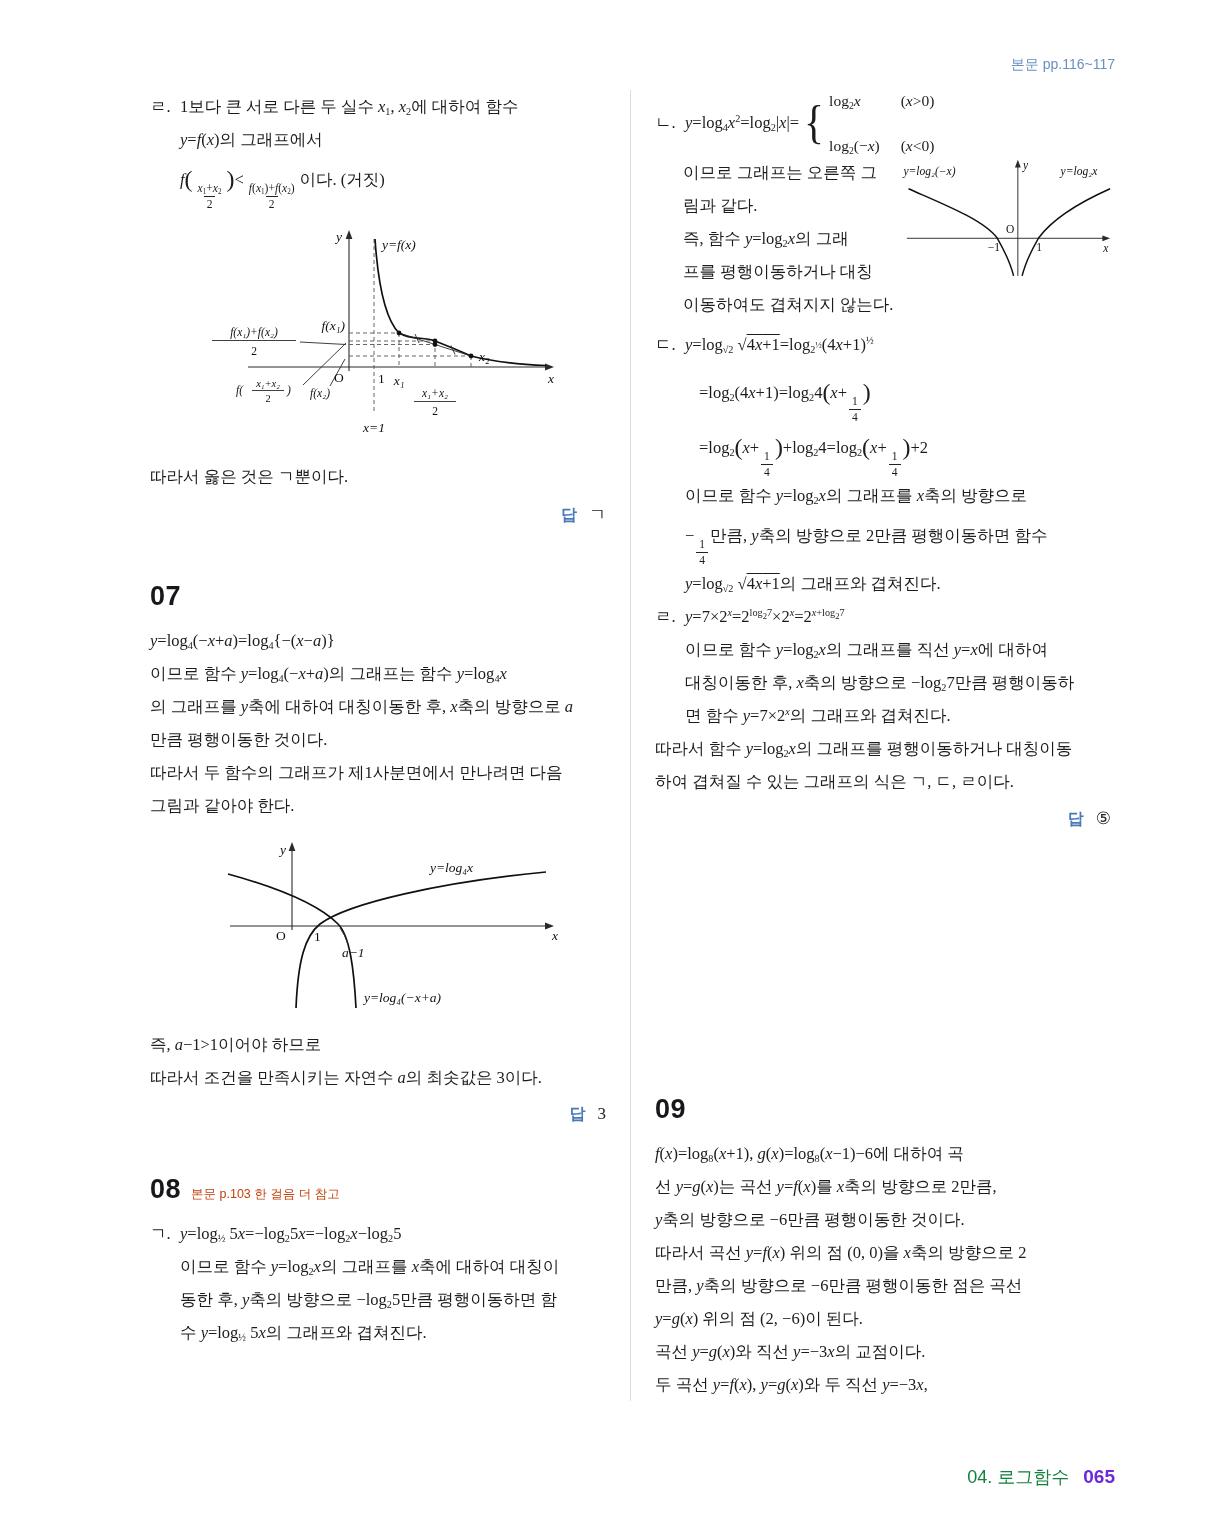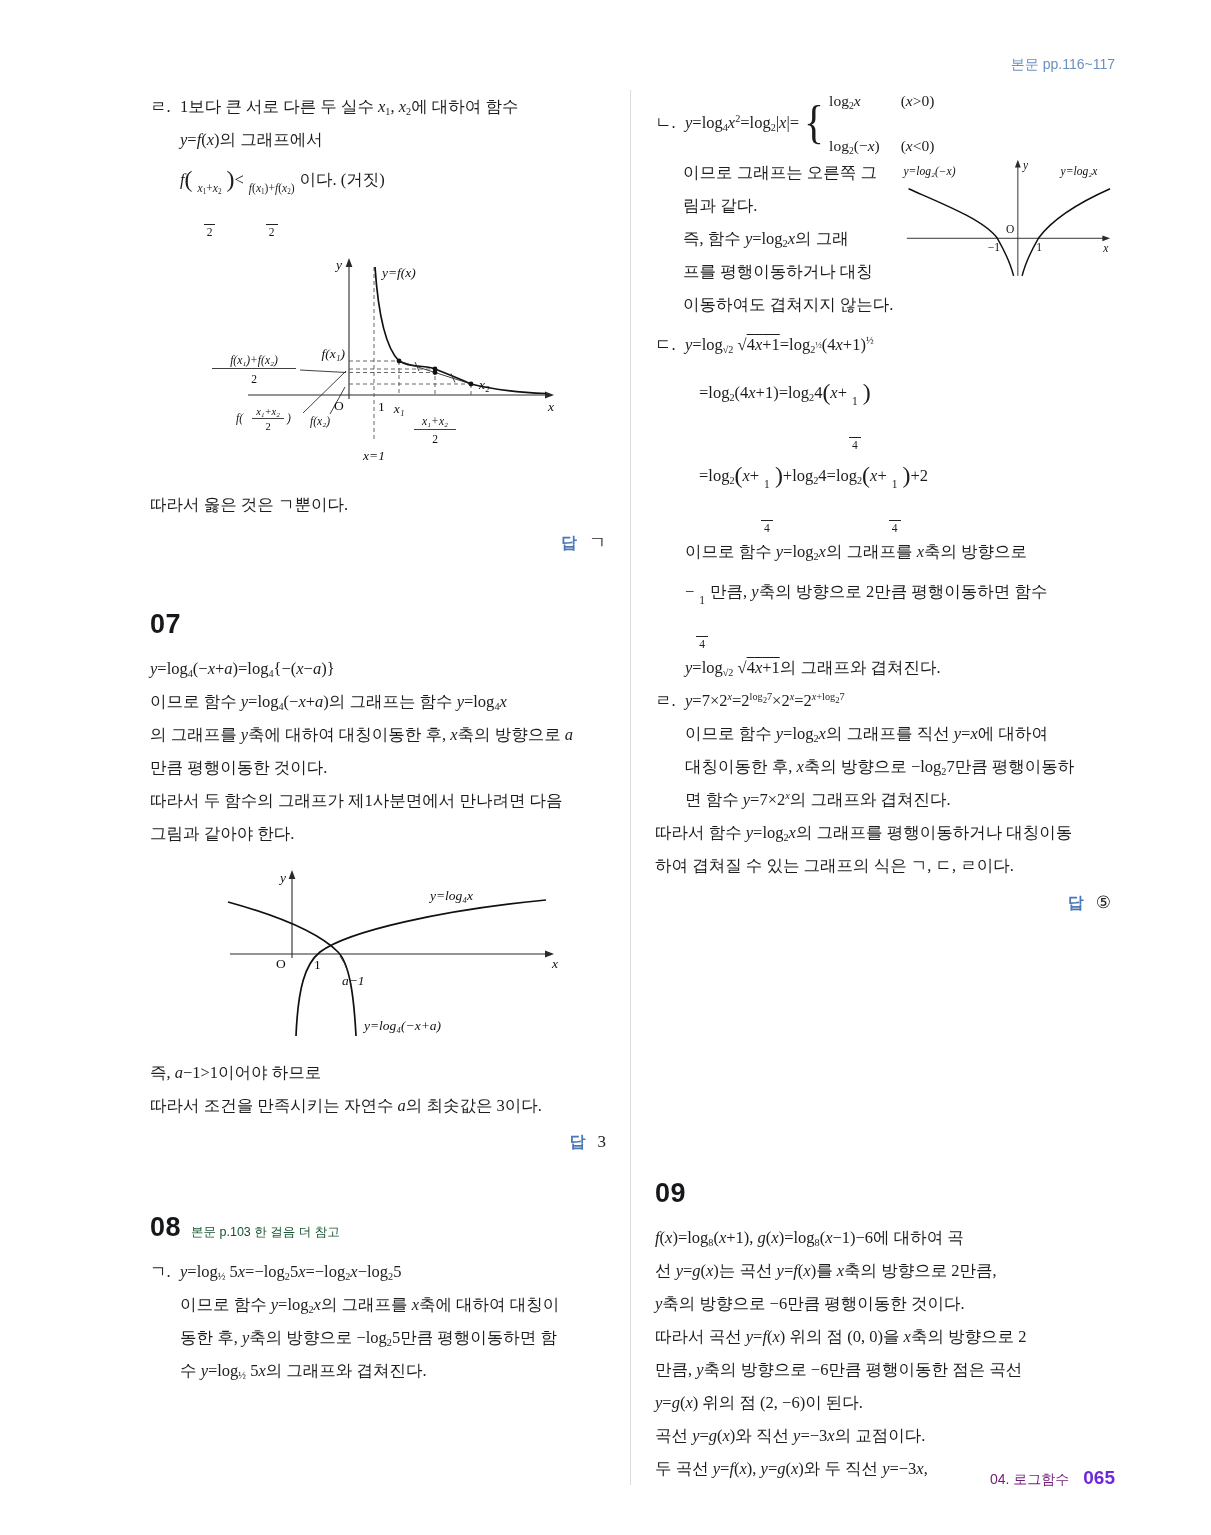--- a/index.html
+++ b/index.html
@@ -21,46 +21,46 @@
   .col{width:458px;}
   .col-left{padding-right:22px;}
   .col-right{padding-left:24px;border-left:1px solid #dcdcdc;}
   .line{line-height:33px;white-space:nowrap;}
   .line.tall{line-height:48px;}
   .iline{display:flex;}
   .iline .marker{display:inline-block;width:30px;flex:0 0 30px;}
   .indent{padding-left:30px;}
   .eq2{padding-left:44px;}
   .fr{display:inline-flex;flex-direction:column;align-items:center;
-      vertical-align:-0.62em;font-size:0.7em;line-height:1.25;margin:0 2px;text-align:center;gap:28px;}
+      vertical-align:-0.62em;font-size:0.7em;line-height:1.25;margin:0 2px;text-align:center;}
   .fr .nu{padding:0 3px;}
   .fr .de{border-top:1px solid #222;padding:0 3px;}
   .bp{font-size:1.45em;line-height:0;vertical-align:-0.1em;font-weight:300;}
   .rt .ov{text-decoration:overline;text-align:right;}
   .answer{display:flex;justify-content:flex-end;align-items:baseline;gap:12px;margin:10px 2px 0 0;height:34px;}
   .ans-label{color:#4a79b8;font-weight:700;font-family:"Liberation Sans","DejaVu Sans",sans-serif;font-size:16px;}
   .ans-value{font-size:17px;color:#222;}
   .ph{display:flex;align-items:baseline;gap:10px;margin-bottom:12px;}
   .prob-num{font-family:"Liberation Sans","DejaVu Sans",sans-serif;font-weight:800;
     font-size:27px;color:#16181c;letter-spacing:0.5px;}
-  .note{font-family:"Liberation Sans","DejaVu Sans",sans-serif;font-size:12.5px;color:#14532d;}
+  .note{font-family:"Liberation Sans","DejaVu Sans",sans-serif;font-size:12.5px;color:#c2410c;}
   .h07{margin-top:44px;}
-  .h08{margin-top:46px;}
+  .h08{margin-top:36px;}
   .h09{margin-top:252px;}
   .figwrap{margin:14px 0 8px 52px;}
   .figwrap2{margin:16px 0 10px 64px;}
   .cases-line{display:flex;align-items:center;height:66px;white-space:nowrap;}
   .cases{display:inline-flex;align-items:center;margin-left:4px;}
   .brace{font-size:46px;font-weight:300;line-height:0.9;transform:scaleX(0.9);}
   .case-grid{display:grid;grid-template-columns:auto auto;column-gap:30px;row-gap:3px;
     font-size:15.5px;line-height:1.5;margin-left:4px;gap:21px;}
   .n-body{display:flex;padding-left:28px;gap:4px;}
   .n-text{width:214px;}
   .footer{position:absolute;bottom:46px;right:96px;display:flex;align-items:baseline;gap:14px;}
-  .footer-section{font-family:"Liberation Sans","DejaVu Sans",sans-serif;font-size:14px;color:#701a75;}
+  .footer-section{font-family:"Liberation Sans","DejaVu Sans",sans-serif;font-size:18px;color:#15803d;}
   .footer-page{font-family:"Liberation Sans","DejaVu Sans",sans-serif;font-weight:800;font-size:19px;color:#6d28d9;}
   
   svg .ax{stroke:#2a2a2a;stroke-width:1.1;fill:none;}
   svg .axf{fill:#2a2a2a;stroke:none;}
   svg .curve{stroke:#101010;stroke-width:1.7;fill:none;}
   svg .thin{stroke:#2a2a2a;stroke-width:0.9;fill:none;}
   svg .dash{stroke:#555;stroke-width:0.9;stroke-dasharray:4 3;fill:none;}
   svg circle{fill:#101010;}
   svg text{font-family:"Liberation Serif","DejaVu Serif",serif;font-size:13.5px;fill:#101010;}
   svg .ti{font-style:italic;}

